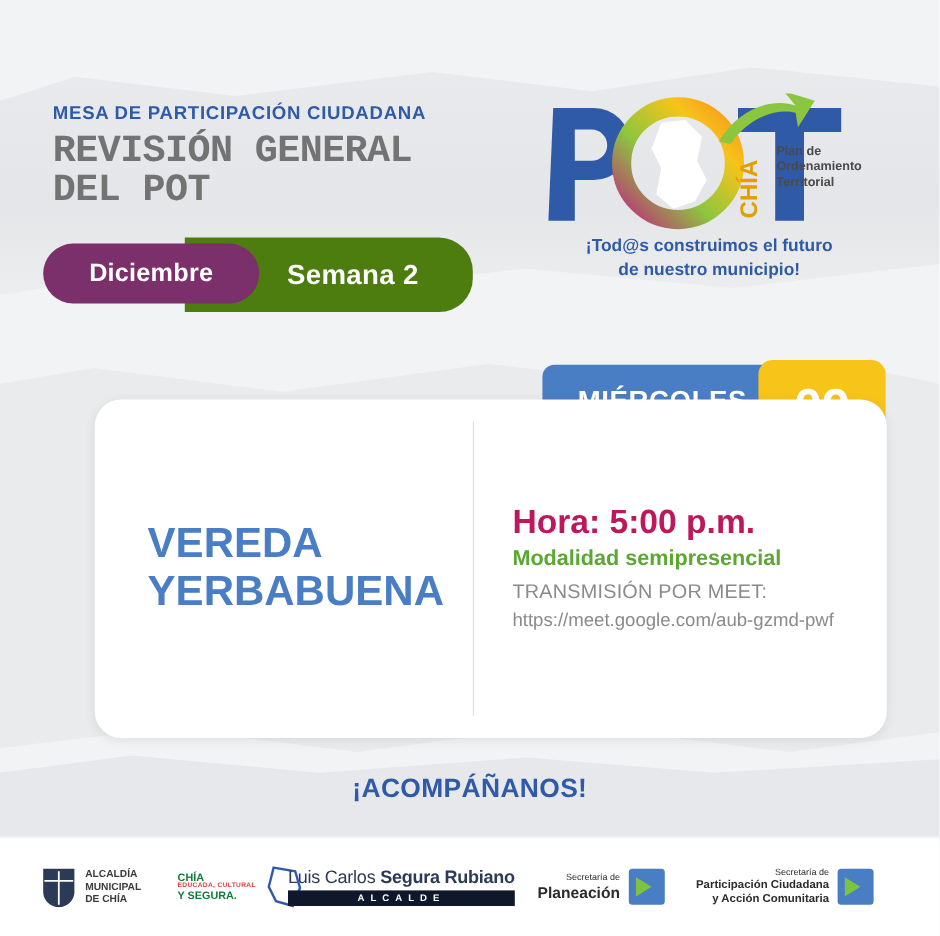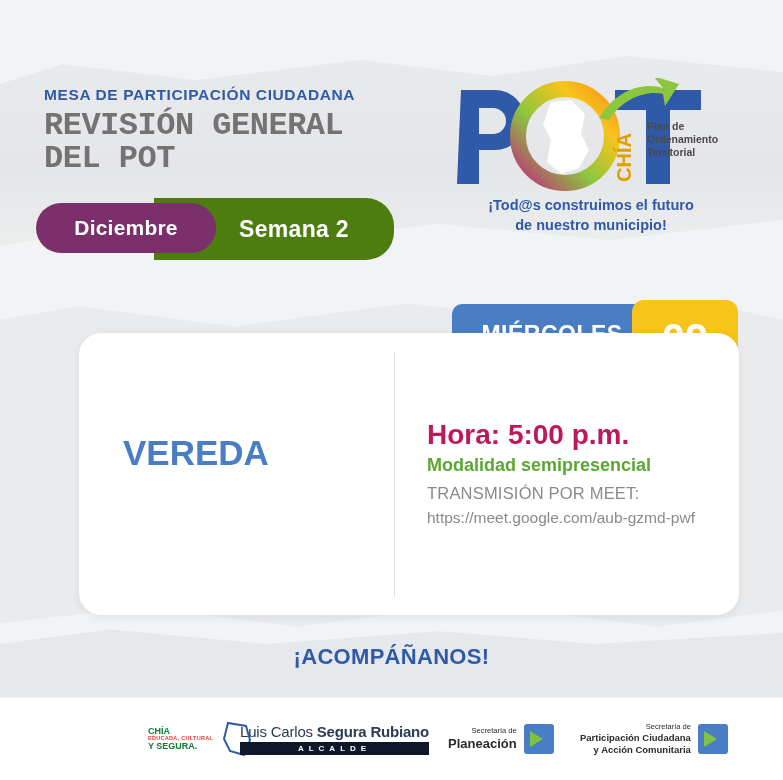--- a/index.html
+++ b/index.html
@@ -205,33 +205,46 @@
 
   <div class="daybar">
     <div class="blue">MIÉRCOLES</div>
     <div class="yellow">09</div>
   </div>
 
   <div class="card">
     <div class="divider"></div>
     <div class="vereda">
       <span>VEREDA</span>
+      <span class="l2">YERBABUENA</span>
     </div>
     <div class="info">
       <div class="hora">Hora: 5:00 p.m.</div>
       <div class="modalidad">Modalidad semipresencial</div>
       <div class="transmision">TRANSMISIÓN POR MEET:</div>
       <div class="link">https://meet.google.com/aub-gzmd-pwf</div>
     </div>
   </div>
 
   <div class="acompananos">¡ACOMPÁÑANOS!</div>
 
   <div class="footer">
 
+    <div class="f-item f-1">
+      <svg width="30" height="34" viewBox="0 0 30 34">
+        <path d="M2 2 h26 v20 a13 13 0 0 1 -13 12 a13 13 0 0 1 -13 -12 z" fill="#2b3a55"></path>
+        <path d="M15 4 v28" stroke="#fff" stroke-width="1.5"></path>
+        <path d="M3 12 h24" stroke="#fff" stroke-width="1.5"></path>
+      </svg>
+      <div class="f-txt">
+        <div>ALCALDÍA</div>
+        <div>MUNICIPAL</div>
+        <div>DE CHÍA</div>
+      </div>
+    </div>
 
     <div class="f-item f-2">
       <div class="chia-logo">
         <span class="s2">CHÍA</span>
         <span class="s1">EDUCADA, CULTURAL</span>
         <span class="s2">Y SEGURA.</span>
       </div>
       <svg width="34" height="36" viewBox="0 0 34 36">
         <path d="M8 2 l18 3 l4 14 l-6 15 l-14 -4 l-6 -12 z" fill="none" stroke="#2f5aa8" stroke-width="2"></path>
       </svg>

